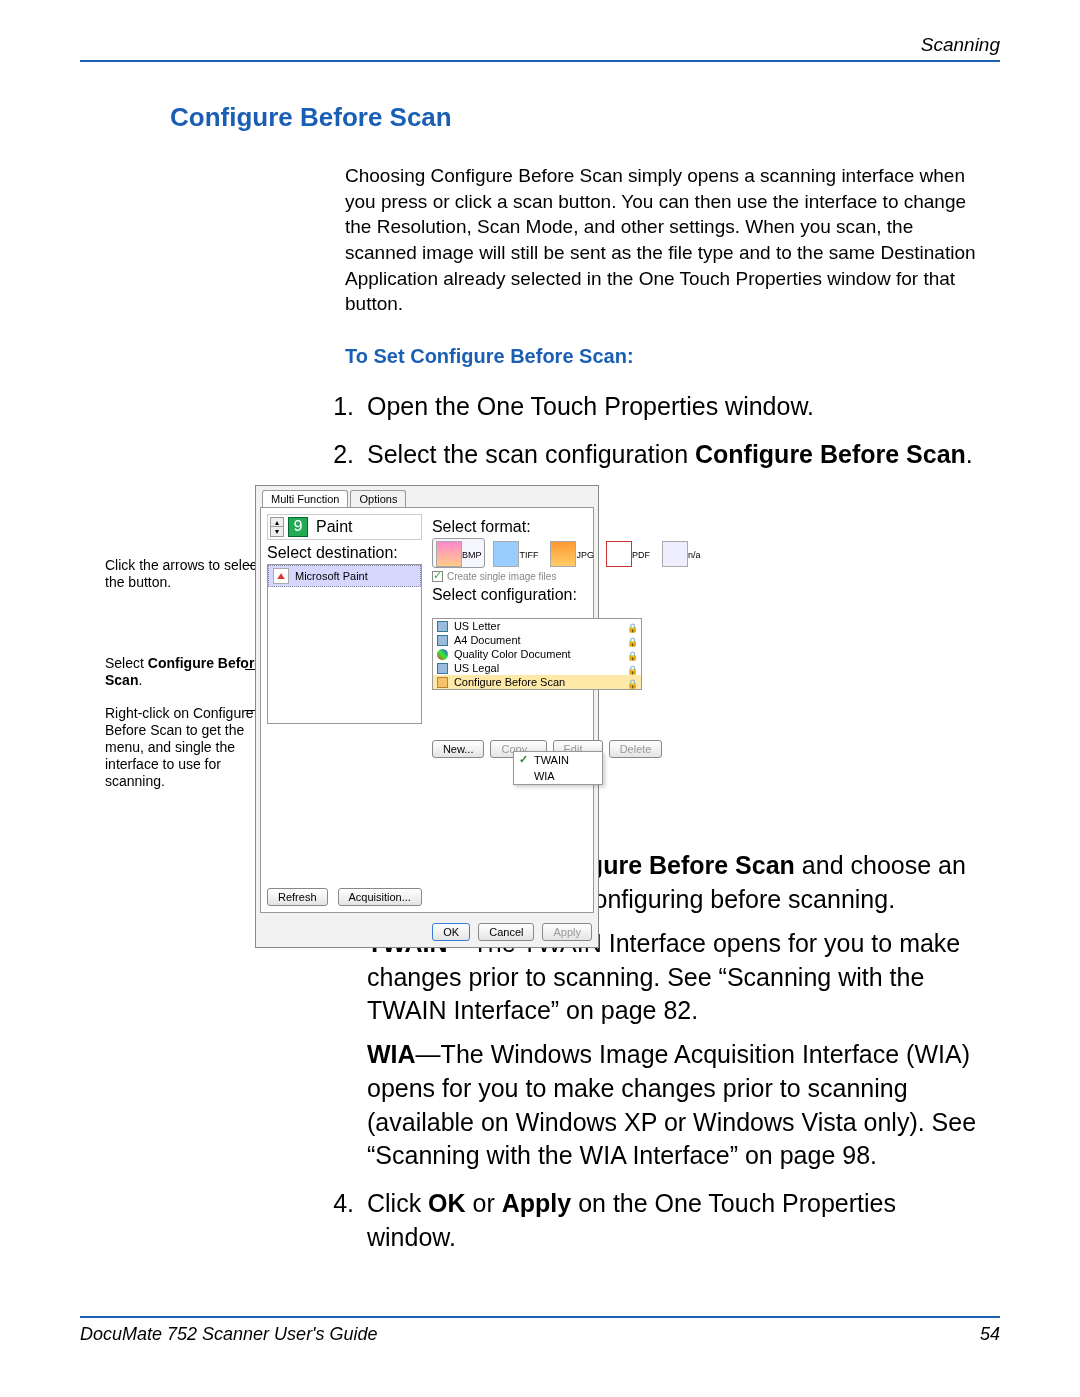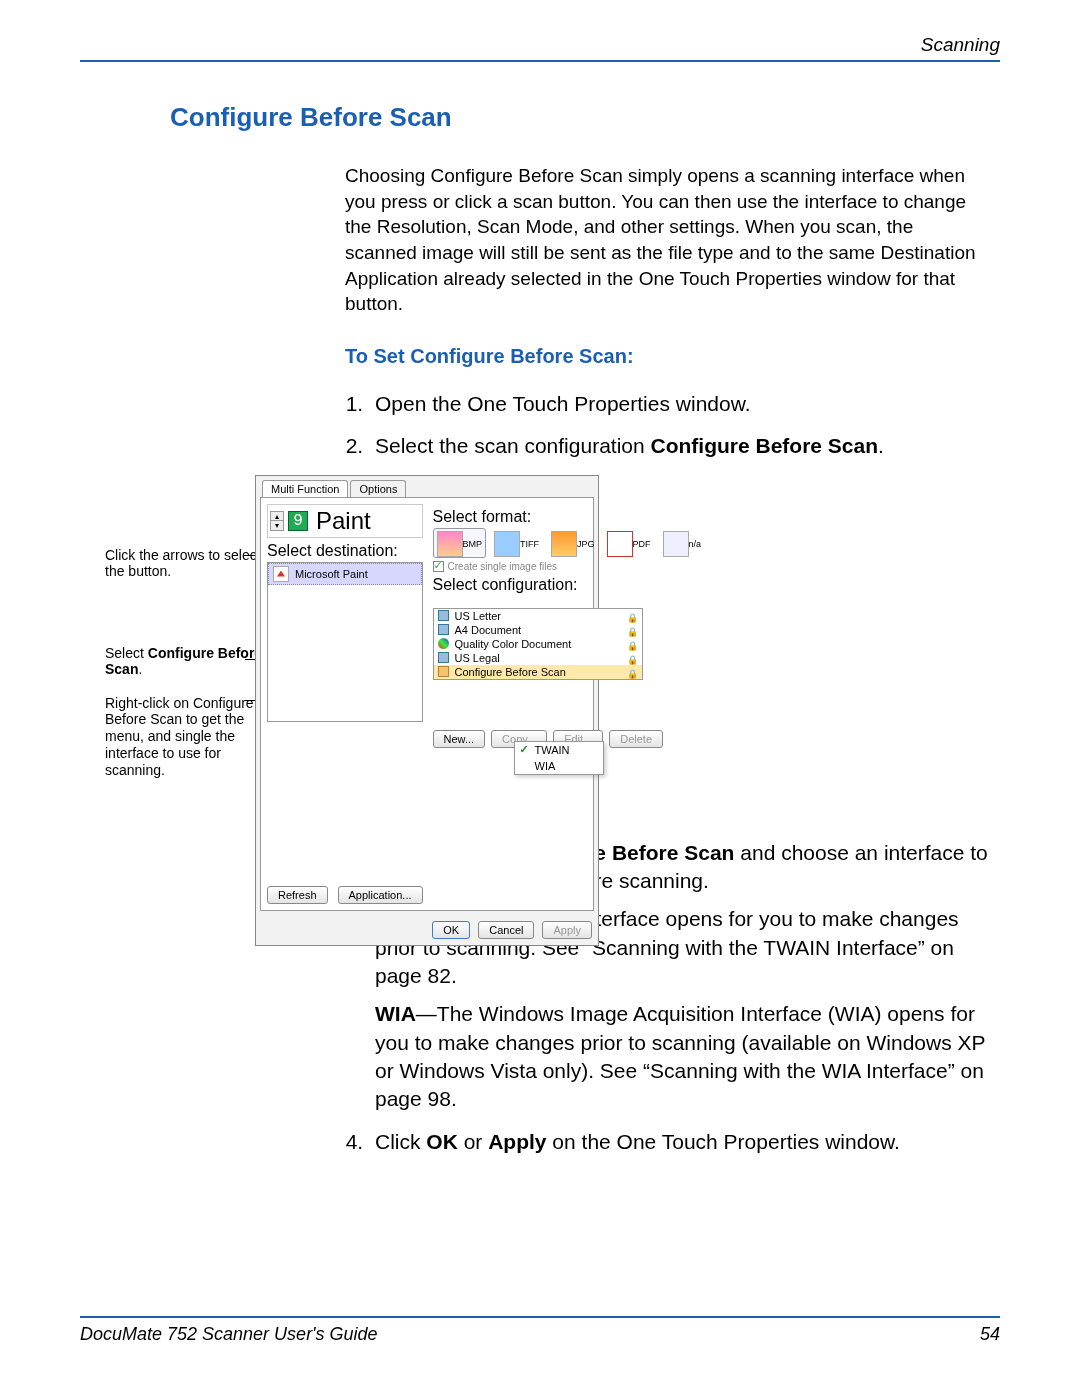--- a/index.html
+++ b/index.html
@@ -42,22 +42,22 @@
     margin-bottom: 28px;
   }
   .h2 {
     color: #1a5fb4;
     font-size: 20px;
     font-weight: bold;
     margin-bottom: 22px;
   }
   ol.steps {
     list-style: decimal;
-    margin-left: 24px;
-    font-size: 21px;
+    margin-left: 16px;
+    font-size: 25px;
   }
   ol.steps > li {
     margin-bottom: 14px;
     line-height: 1.35;
     padding-left: 6px;
   }
   ol.steps > li p {
     margin-top: 10px;
   }
   .bold { font-weight: bold; }
@@ -153,21 +153,21 @@
   .number-box {
     width: 20px; height: 20px;
     background: #2a5; color: #fff;
     display: flex; align-items: center; justify-content: center;
     font-family: 'Courier New', monospace;
     font-size: 16px;
     border: 1px solid #063;
   }
   .display-name {
     font-family: Arial;
-    font-size: 24px;
+    font-size: 16px;
     margin-left: 4px;
   }
   .section-label {
     font-size: 16px;
     margin: 4px 0 2px 0;
   }
   .dest-list {
     border: 1px solid #999;
     height: 160px;
     background: #fff;
@@ -365,21 +365,21 @@
               </div>
               <div class="section-label">Select destination:</div>
               <div class="dest-list">
                 <div class="dest-item">
                   <div class="dest-icon"></div>
                   <span>Microsoft Paint</span>
                 </div>
               </div>
               <div class="dlg-left-buttons">
                 <div class="btn">Refresh</div>
-                <div class="btn">Application...</div>
+                <div class="btn">Acquisition...</div>
               </div>
             </div>
             <div class="dlg-right">
               <div class="section-label">Select format:</div>
               <div class="fmt-row">
                 <div class="fmt sel">
                     <div class="fmt-icon" style="background:linear-gradient(#f8c,#fc8);"></div>
                     <div class="fmt-lbl">BMP</div>
                   </div>
                 <div class="fmt">

